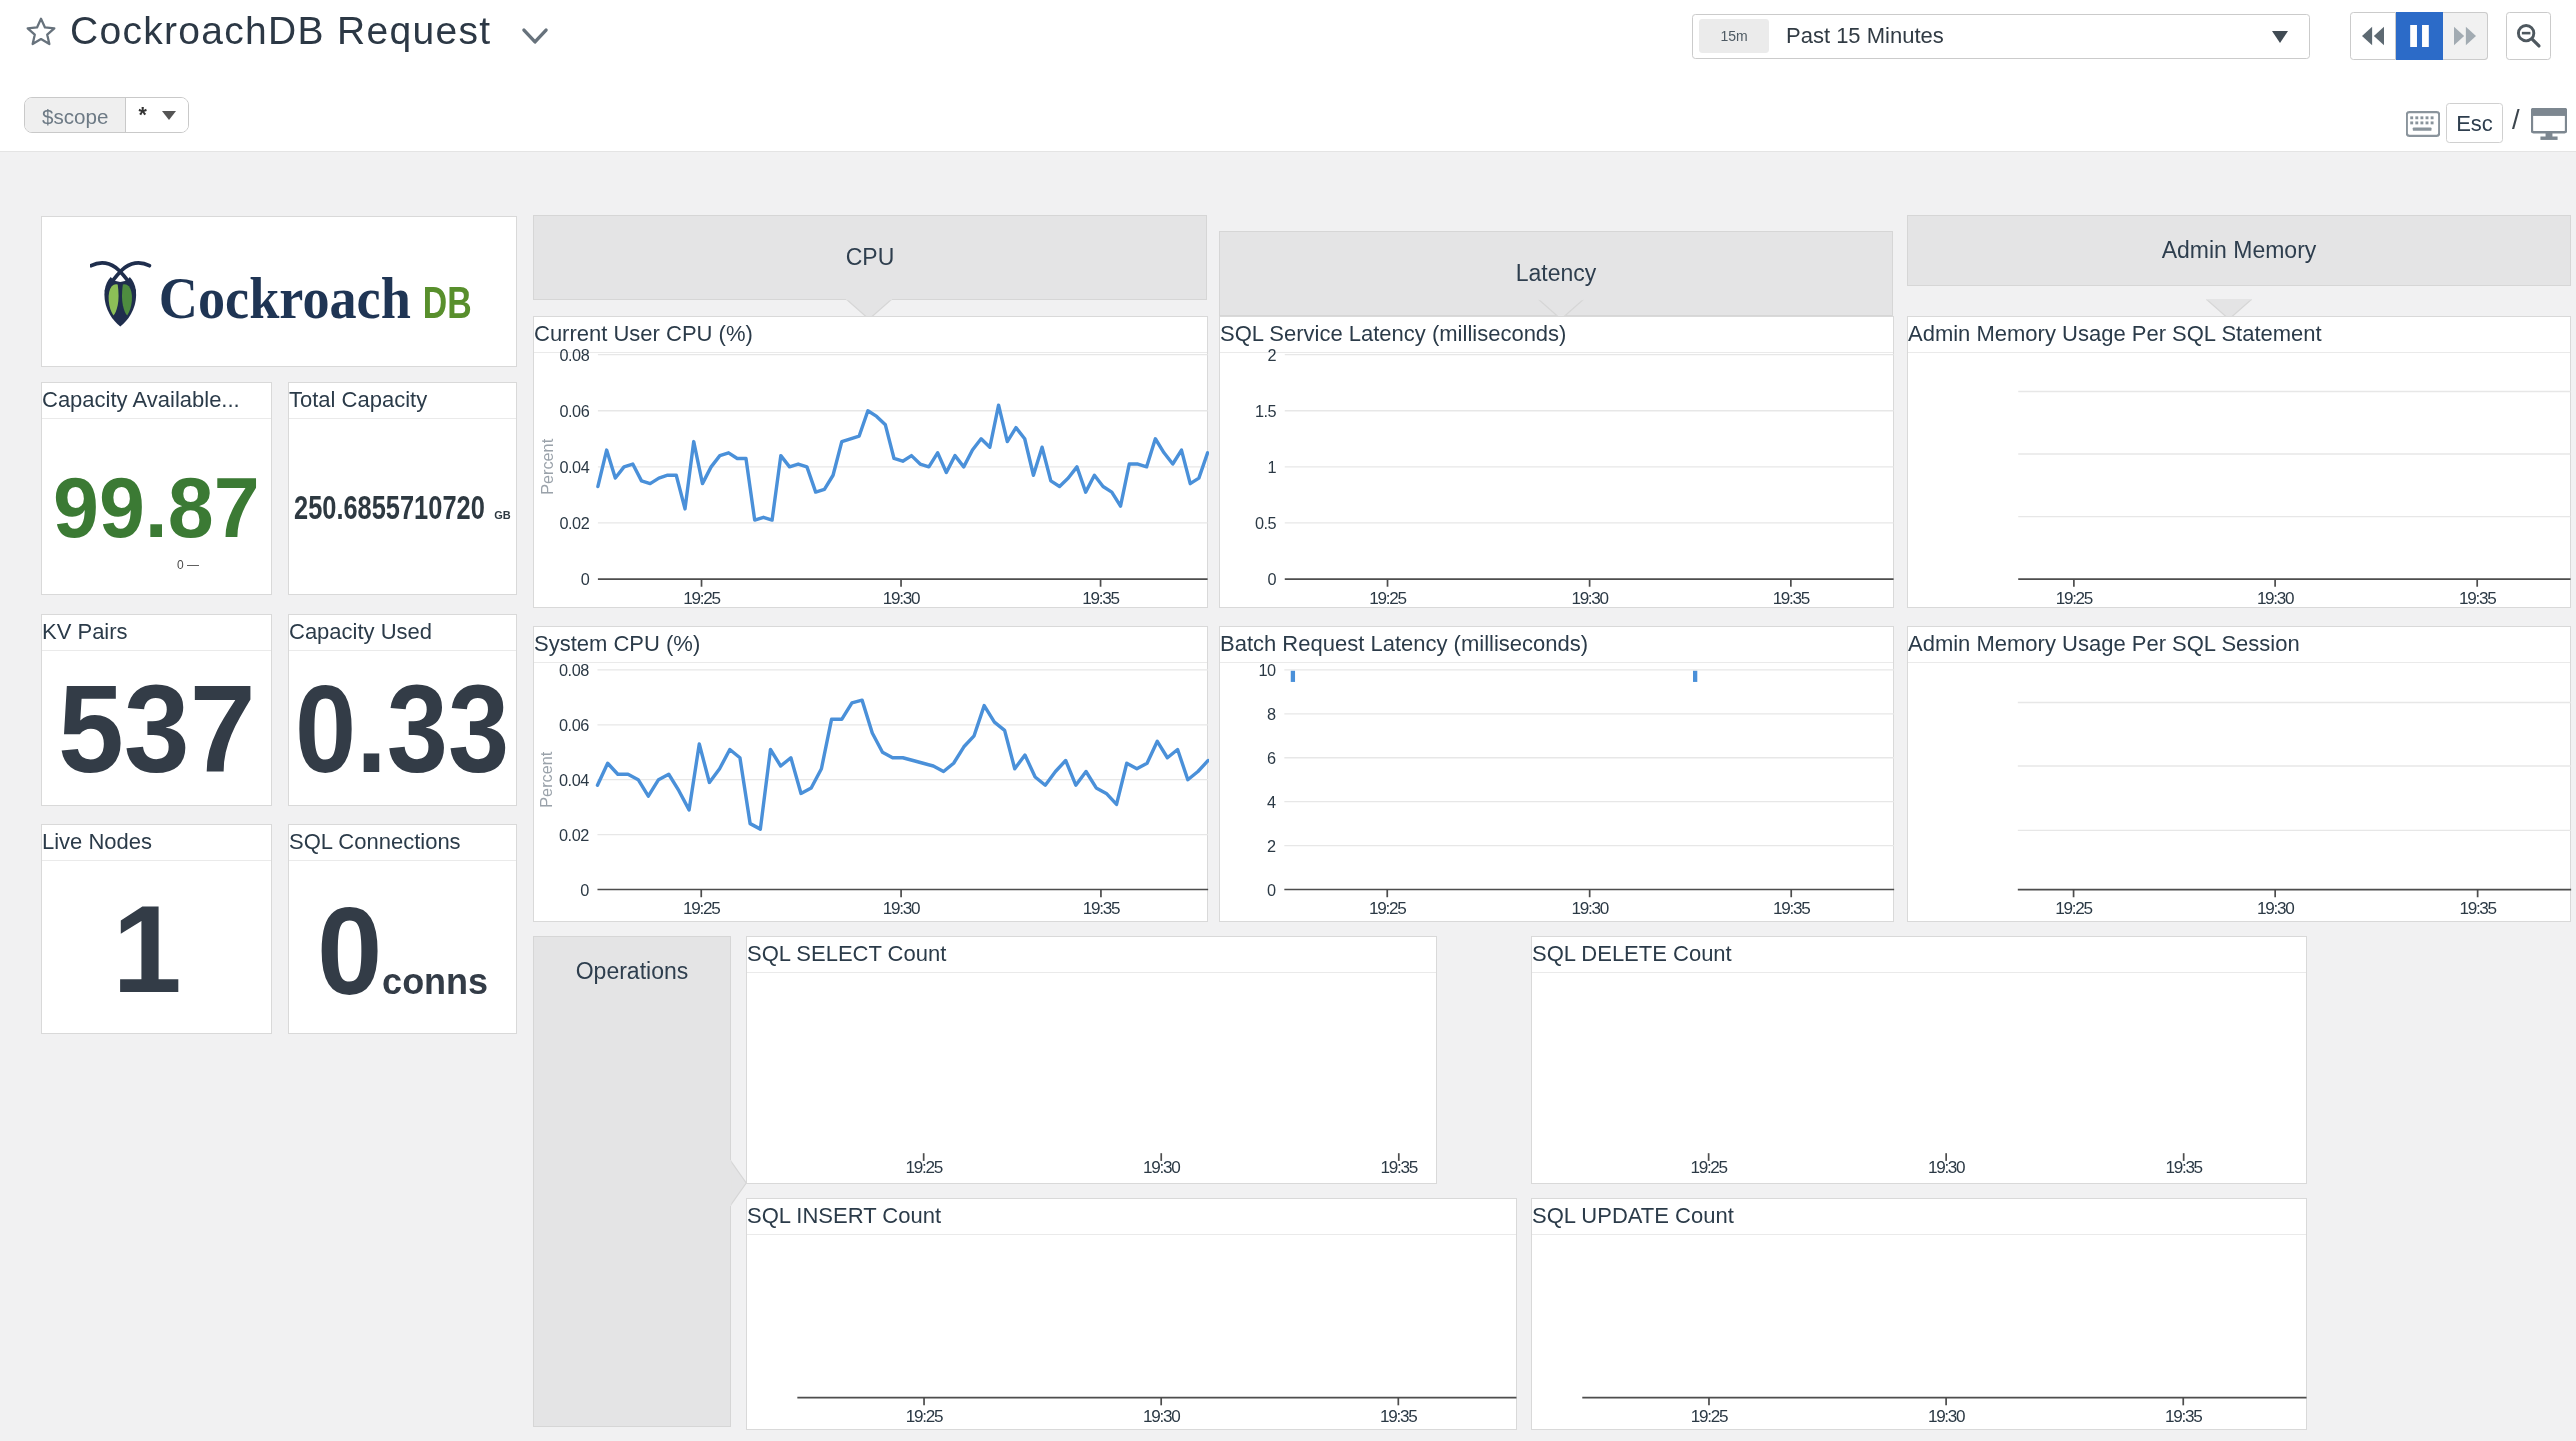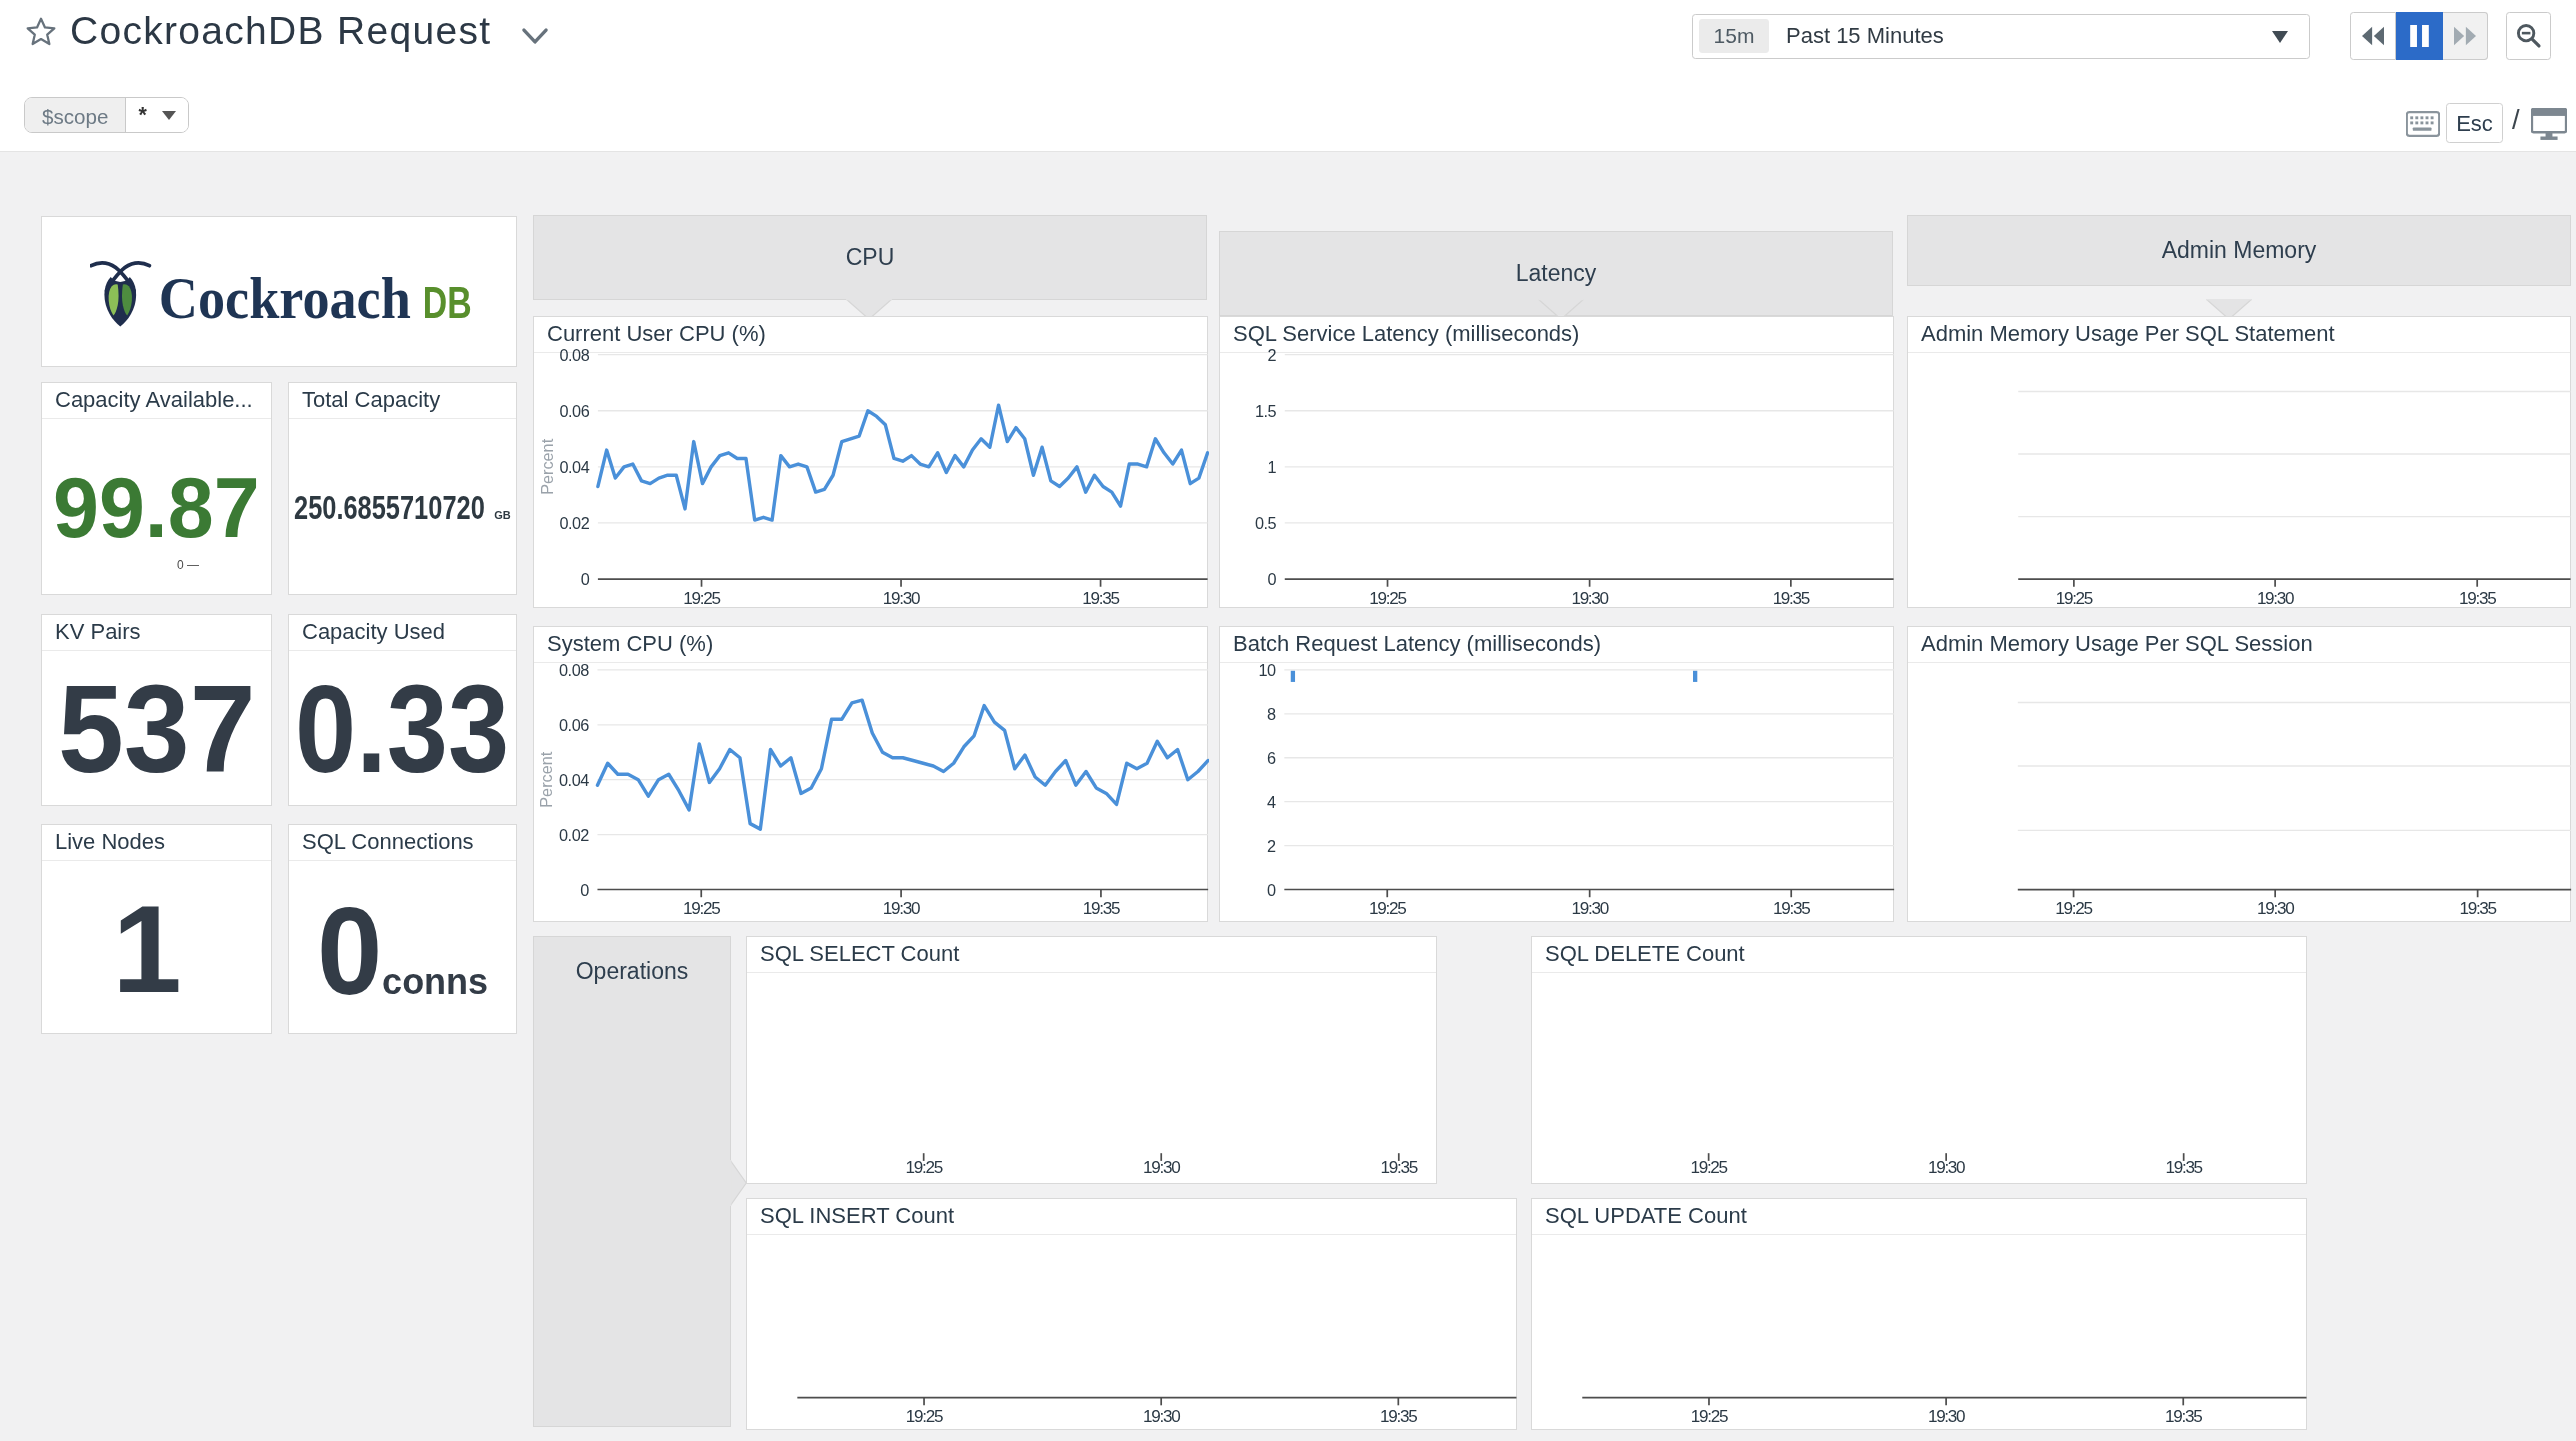--- a/index.html
+++ b/index.html
@@ -1,19 +1,19 @@
 <!DOCTYPE html>
 <html style="font-size:13.7px"><head><meta charset="utf-8"><style>
 *{margin:0;padding:0;box-sizing:border-box}
 html,body{width:2576px;height:1441px;font-family:"Liberation Sans",sans-serif;background:#fff}
 #page{position:relative;width:2576px;height:1441px;background:#f1f1f2;overflow:hidden}
 #header{position:absolute;top:0;left:0;width:2576px;height:152px;background:#fff;border-bottom:0.9px solid #e4e4e4}
 .panel{position:absolute;background:#fff;border:0.9px solid #d9d9d9}
 .band{position:absolute;background:#e4e4e5;border:0.9px solid #d6d6d6;display:flex;align-items:center;justify-content:center;font-size:23px;color:#2e3e4e}
-.ptitle{position:absolute;left:0;right:0;top:0;height:36px;line-height:34px;padding-left:13px;font-size:22px;color:#2b3b49;border-bottom:0.9px solid #eaeaea;white-space:nowrap;overflow:hidden;background:#fff}
+.ptitle{position:absolute;left:0;right:0;top:0;height:36px;line-height:34px;font-size:22px;color:#2b3b49;border-bottom:0.9px solid #eaeaea;white-space:nowrap;overflow:hidden;background:#fff}
 .tval{position:absolute;left:0;right:0;text-align:center;font-weight:bold;color:#333c47;line-height:1;white-space:nowrap}
 .sqz{display:inline-block;transform-origin:left center}
 </style></head><body>
 <div id="page">
 <div id="header">
 <svg style="position:absolute;left:24px;top:15.4px" width="34" height="34" viewBox="0 0 24 24">
         <path d="M12 2.6l2.8 6.2 6.6.6-5 4.5 1.5 6.6-5.9-3.5-5.9 3.5 1.5-6.6-5-4.5 6.6-.6z" fill="none" stroke="#67727c" stroke-width="1.6" stroke-linejoin="round"></path>
       </svg>
 <div style="position:absolute;left:70px;top:8.6px;font-size:39px;letter-spacing:1.3px;color:#2c3845">CockroachDB Request</div>
 <svg style="position:absolute;left:518px;top:24px" width="34" height="24" viewBox="0 0 40 28">
@@ -22,21 +22,21 @@
 
 <div style="position:absolute;left:24px;top:97px;height:36px;border:0.9px solid #c9c9c9;border-radius:8px;display:flex;overflow:hidden">
   <div style="background:#efefef;border-right:0.9px solid #c9c9c9;padding:0 17px;line-height:38px;font-size:20.6px;color:#6d7a85">$scope</div>
   <div style="background:#fff;padding:0 12px;line-height:38px;font-size:21.4px;color:#333;display:flex;align-items:center;gap:15.4px">
           <span style="font-weight:bold">*</span>
           <span style="width:0;height:0;border-left:7.7px solid transparent;border-right:7.7px solid transparent;border-top:9.4px solid #555"></span>
         </div>
 </div>
 
 <div style="position:absolute;left:1692px;top:13.7px;width:618px;height:45px;border:0.9px solid #cbcbcb;border-radius:3.4px;background:#fff">
-  <div style="position:absolute;left:6px;top:4.3px;width:70px;height:34px;background:#ebebeb;border-radius:3.4px;text-align:center;line-height:34px;font-size:21px;color:#4e5a63">15m</div>
+  <div style="position:absolute;left:6px;top:4.3px;width:70px;height:34px;background:#ebebeb;border-radius:3.4px;text-align:center;line-height:34px;font-size:14px;color:#4e5a63">15m</div>
   <div style="position:absolute;left:93px;top:8.6px;font-size:22px;color:#313b44">Past 15 Minutes</div>
   <div style="position:absolute;right:21.4px;top:16.3px;width:0;height:0;border-left:8.6px solid transparent;border-right:8.6px solid transparent;border-top:12px solid #414b54"></div>
 </div>
 <div style="position:absolute;left:2350px;top:12px;height:48px;display:flex">
   <div style="width:46px;background:#fff;border:0.9px solid #cbcbcb;border-radius:3.4px 0 0 3.4px;display:flex;align-items:center;justify-content:center">
     <svg width="26" height="22" viewBox="0 0 30 26">
             <path d="M14 2 L2 13 L14 24 Z" fill="#5d6972"></path>
             <path d="M28 2 L16 13 L28 24 Z" fill="#5d6972"></path>
           </svg>
   </div>

